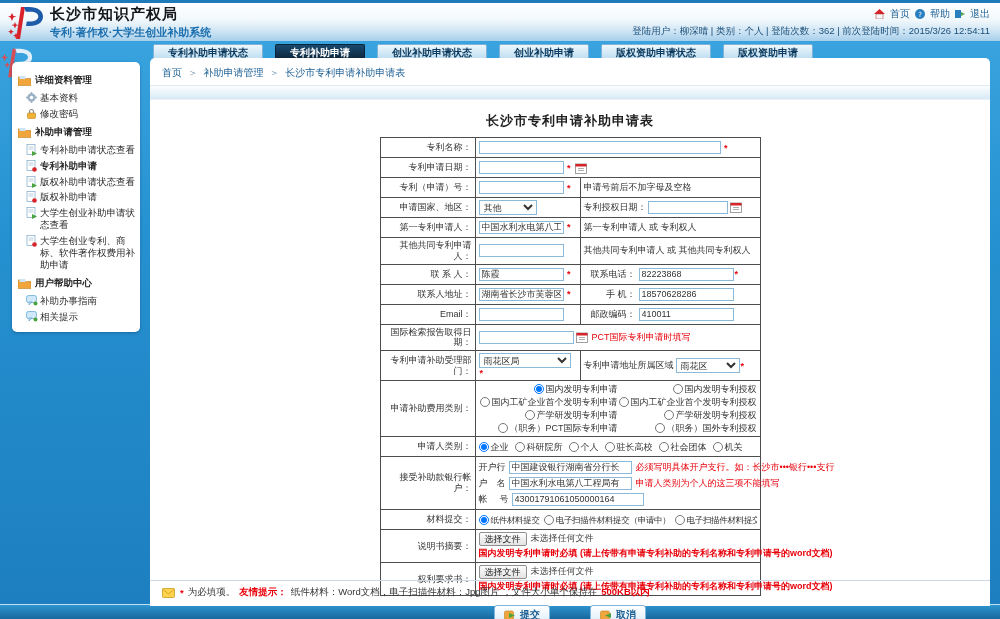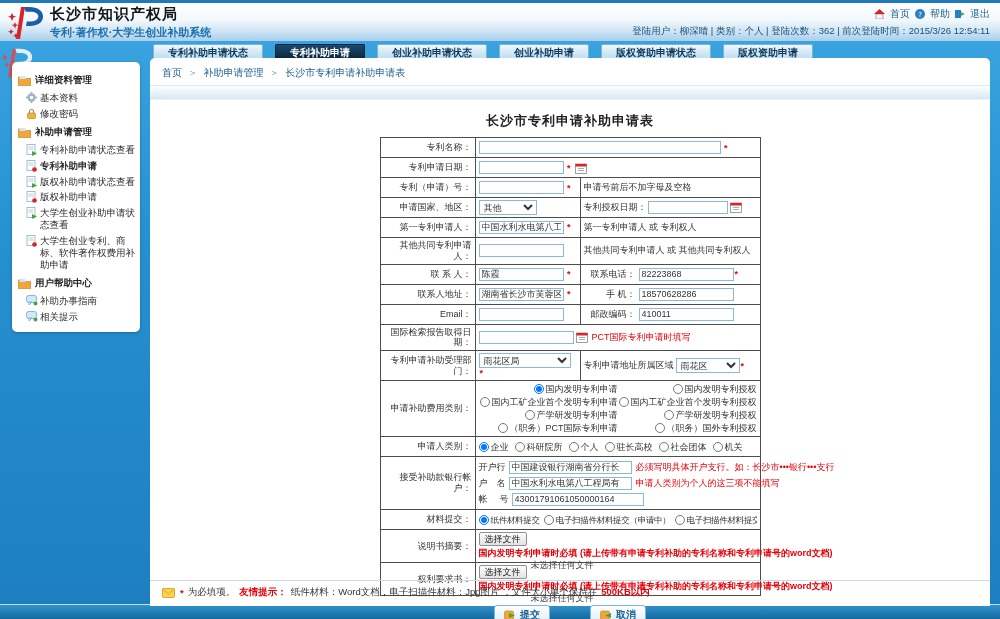--- a/index.html
+++ b/index.html
@@ -71,21 +71,21 @@
   .radio-grid { display:grid; grid-template-columns:1fr 1fr; row-gap:1px; }
   .radio-opt { display:flex; align-items:center; white-space:nowrap; line-height:12px;justify-content:flex-end; }
   .radio-opt input { width:10px; height:10px; margin:0 2px 0 0; }
   .radio-line { display:flex; align-items:center; gap:6px; white-space:nowrap; overflow:hidden; }
   .bank-line { display:flex; align-items:center; height:16px; white-space:nowrap; }
   .bank-k { width:30px; text-align:justify; text-align-last:justify; margin-right:3px; white-space:nowrap; }
   .file-line { display:flex; align-items:flex-start; gap:4px; height:15px; }
   .file-btn { font-size:9px; padding:0 5px; height:14px; border:1px solid #8f8f8f; border-radius:2px;
               background:linear-gradient(180deg,#fdfdfd,#e3e3e3); color:#222; cursor:pointer;
               font-family:"Liberation Sans","DejaVu Sans",sans-serif; }
-  .file-status { color:#444;margin-top:27px; }
+  .file-status { color:#444; }
 
   .btn-row { width:380px; margin:9px auto 0; display:flex; justify-content:center; gap:40px; }
   .act-btn { display:inline-flex; align-items:center; gap:4px; border:1px solid #7fb5da; border-radius:3px;
              background:linear-gradient(180deg,#ffffff,#d9ecf8); padding:2px 9px; font-size:10px;
              font-weight:bold; color:#1c5f93; cursor:pointer;
              font-family:"Liberation Sans","DejaVu Sans",sans-serif; }
 
   .footnote { position:absolute; bottom:4px; left:0; right:0; border-top:1px solid #cdd9e3;
               padding:5px 12px 3px; font-size:9.5px; color:#333; display:flex; align-items:center; gap:4px;
               white-space:nowrap; }

